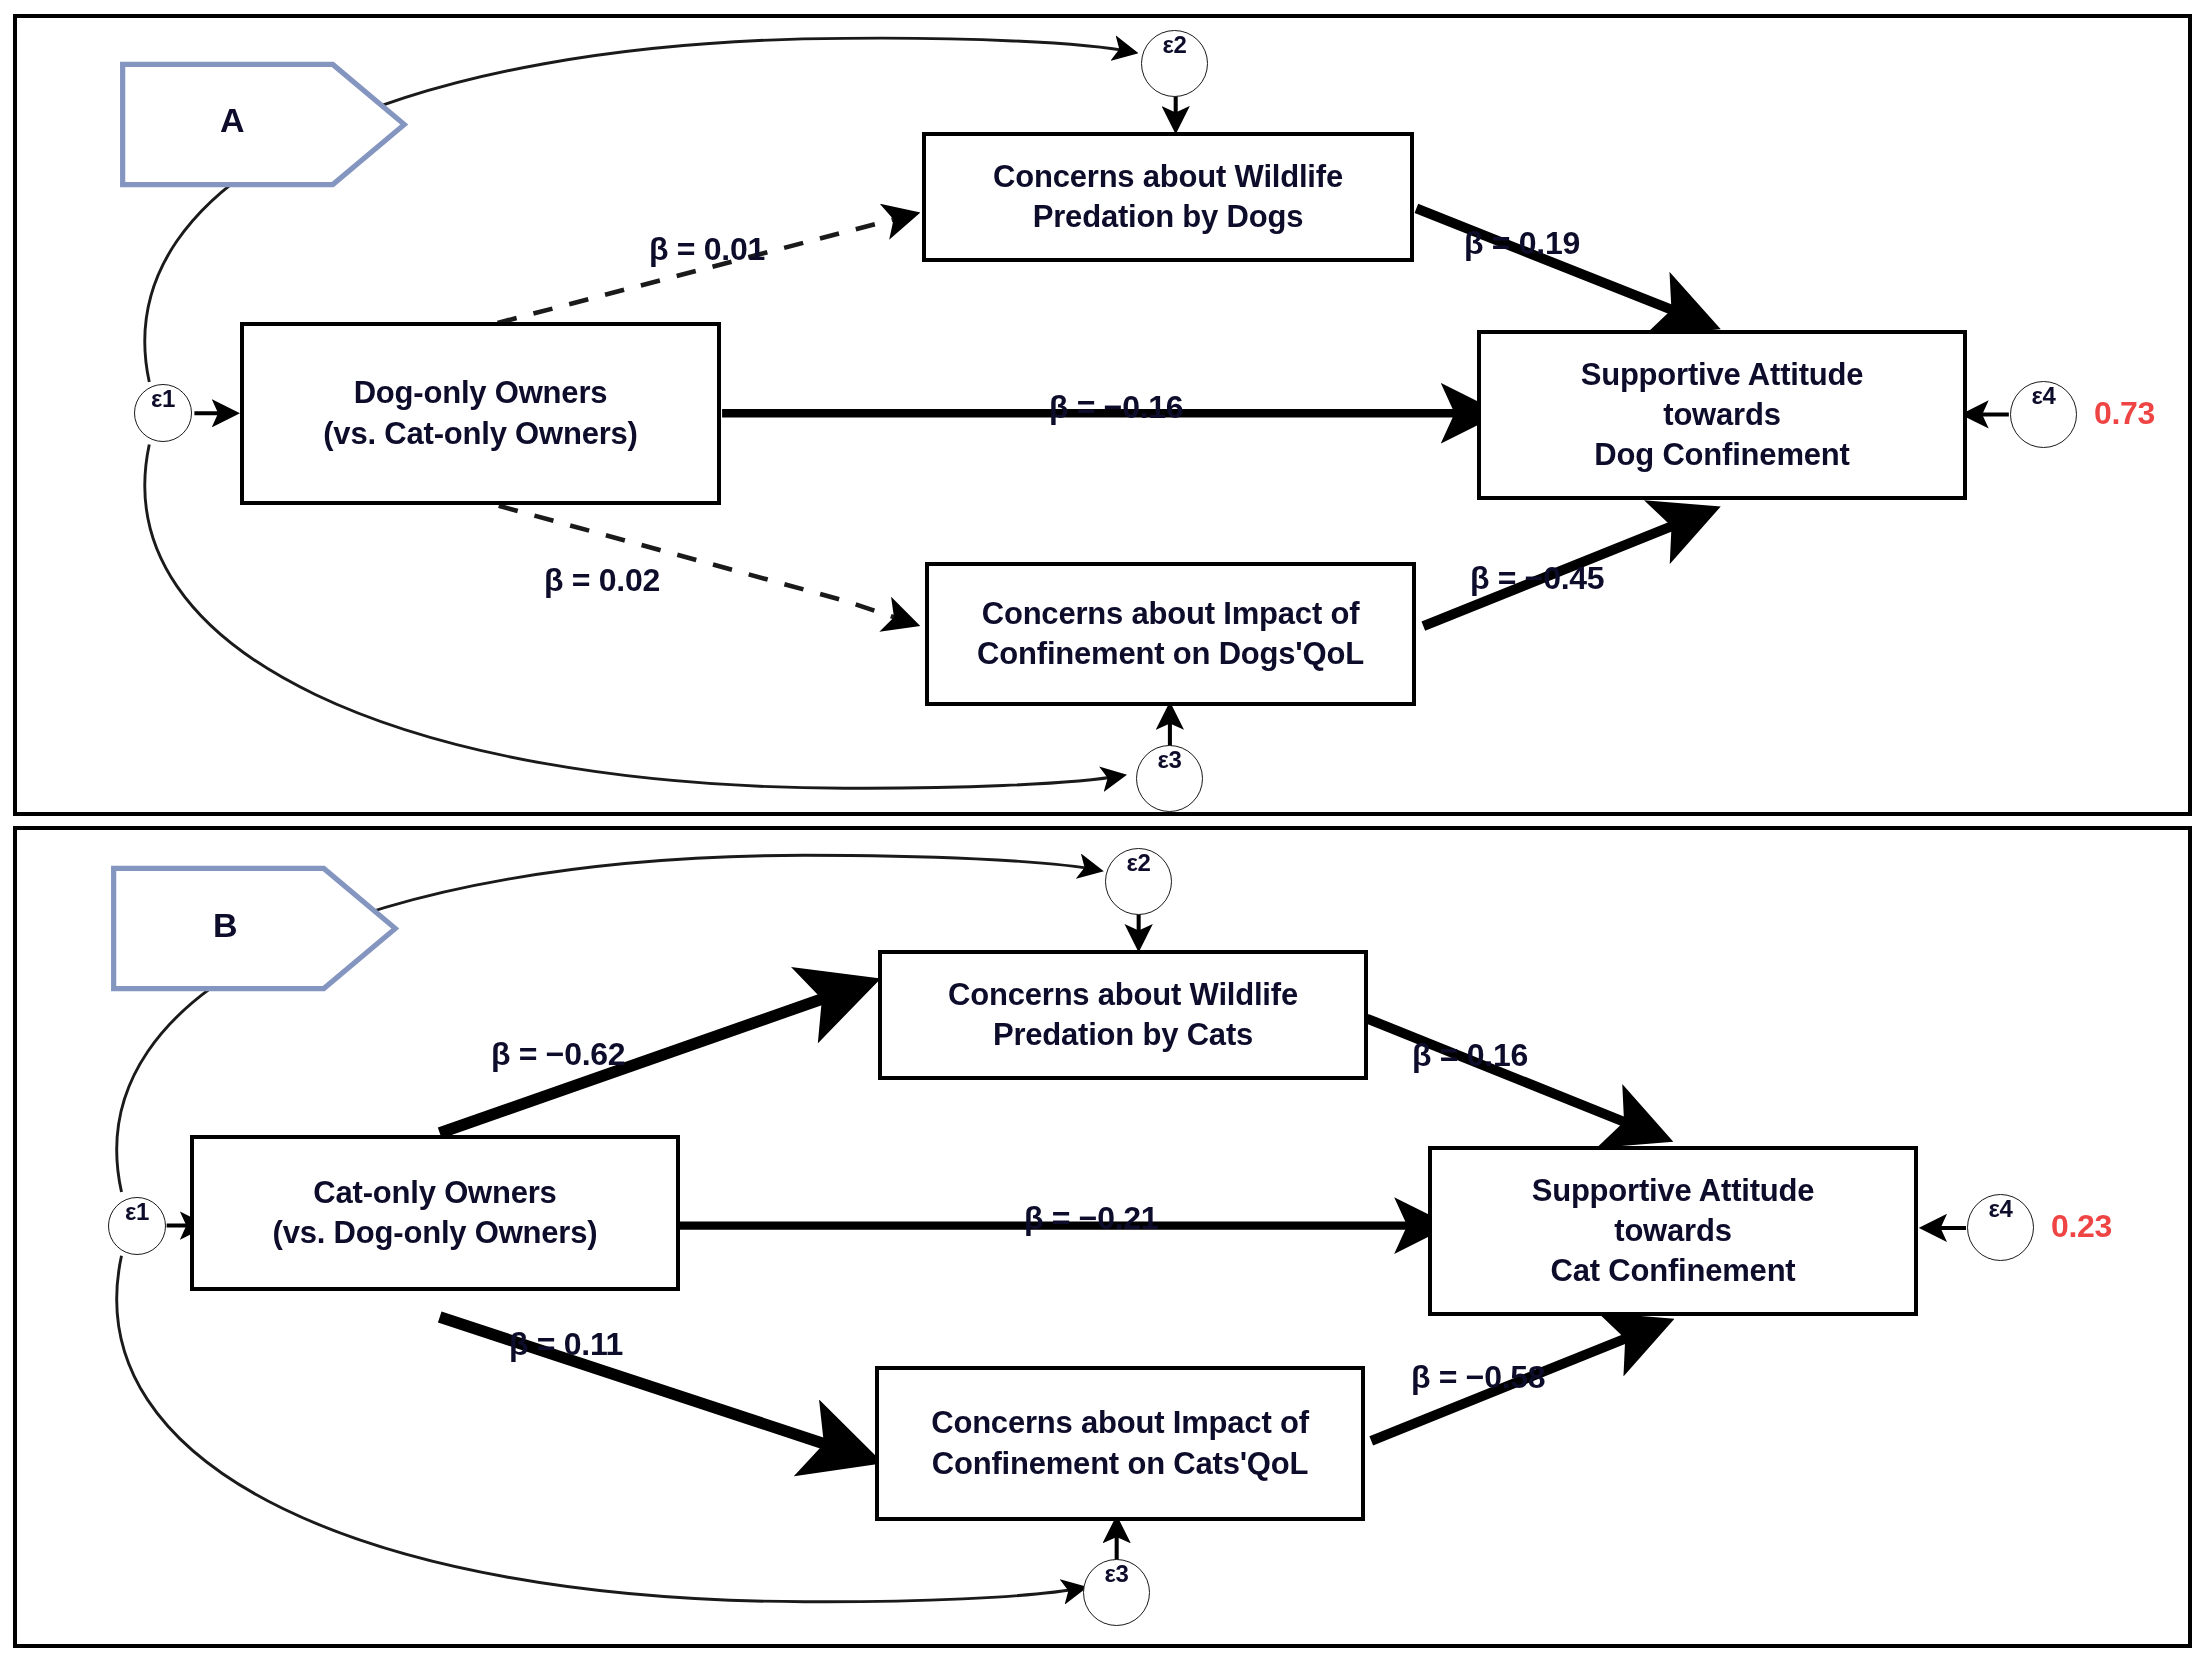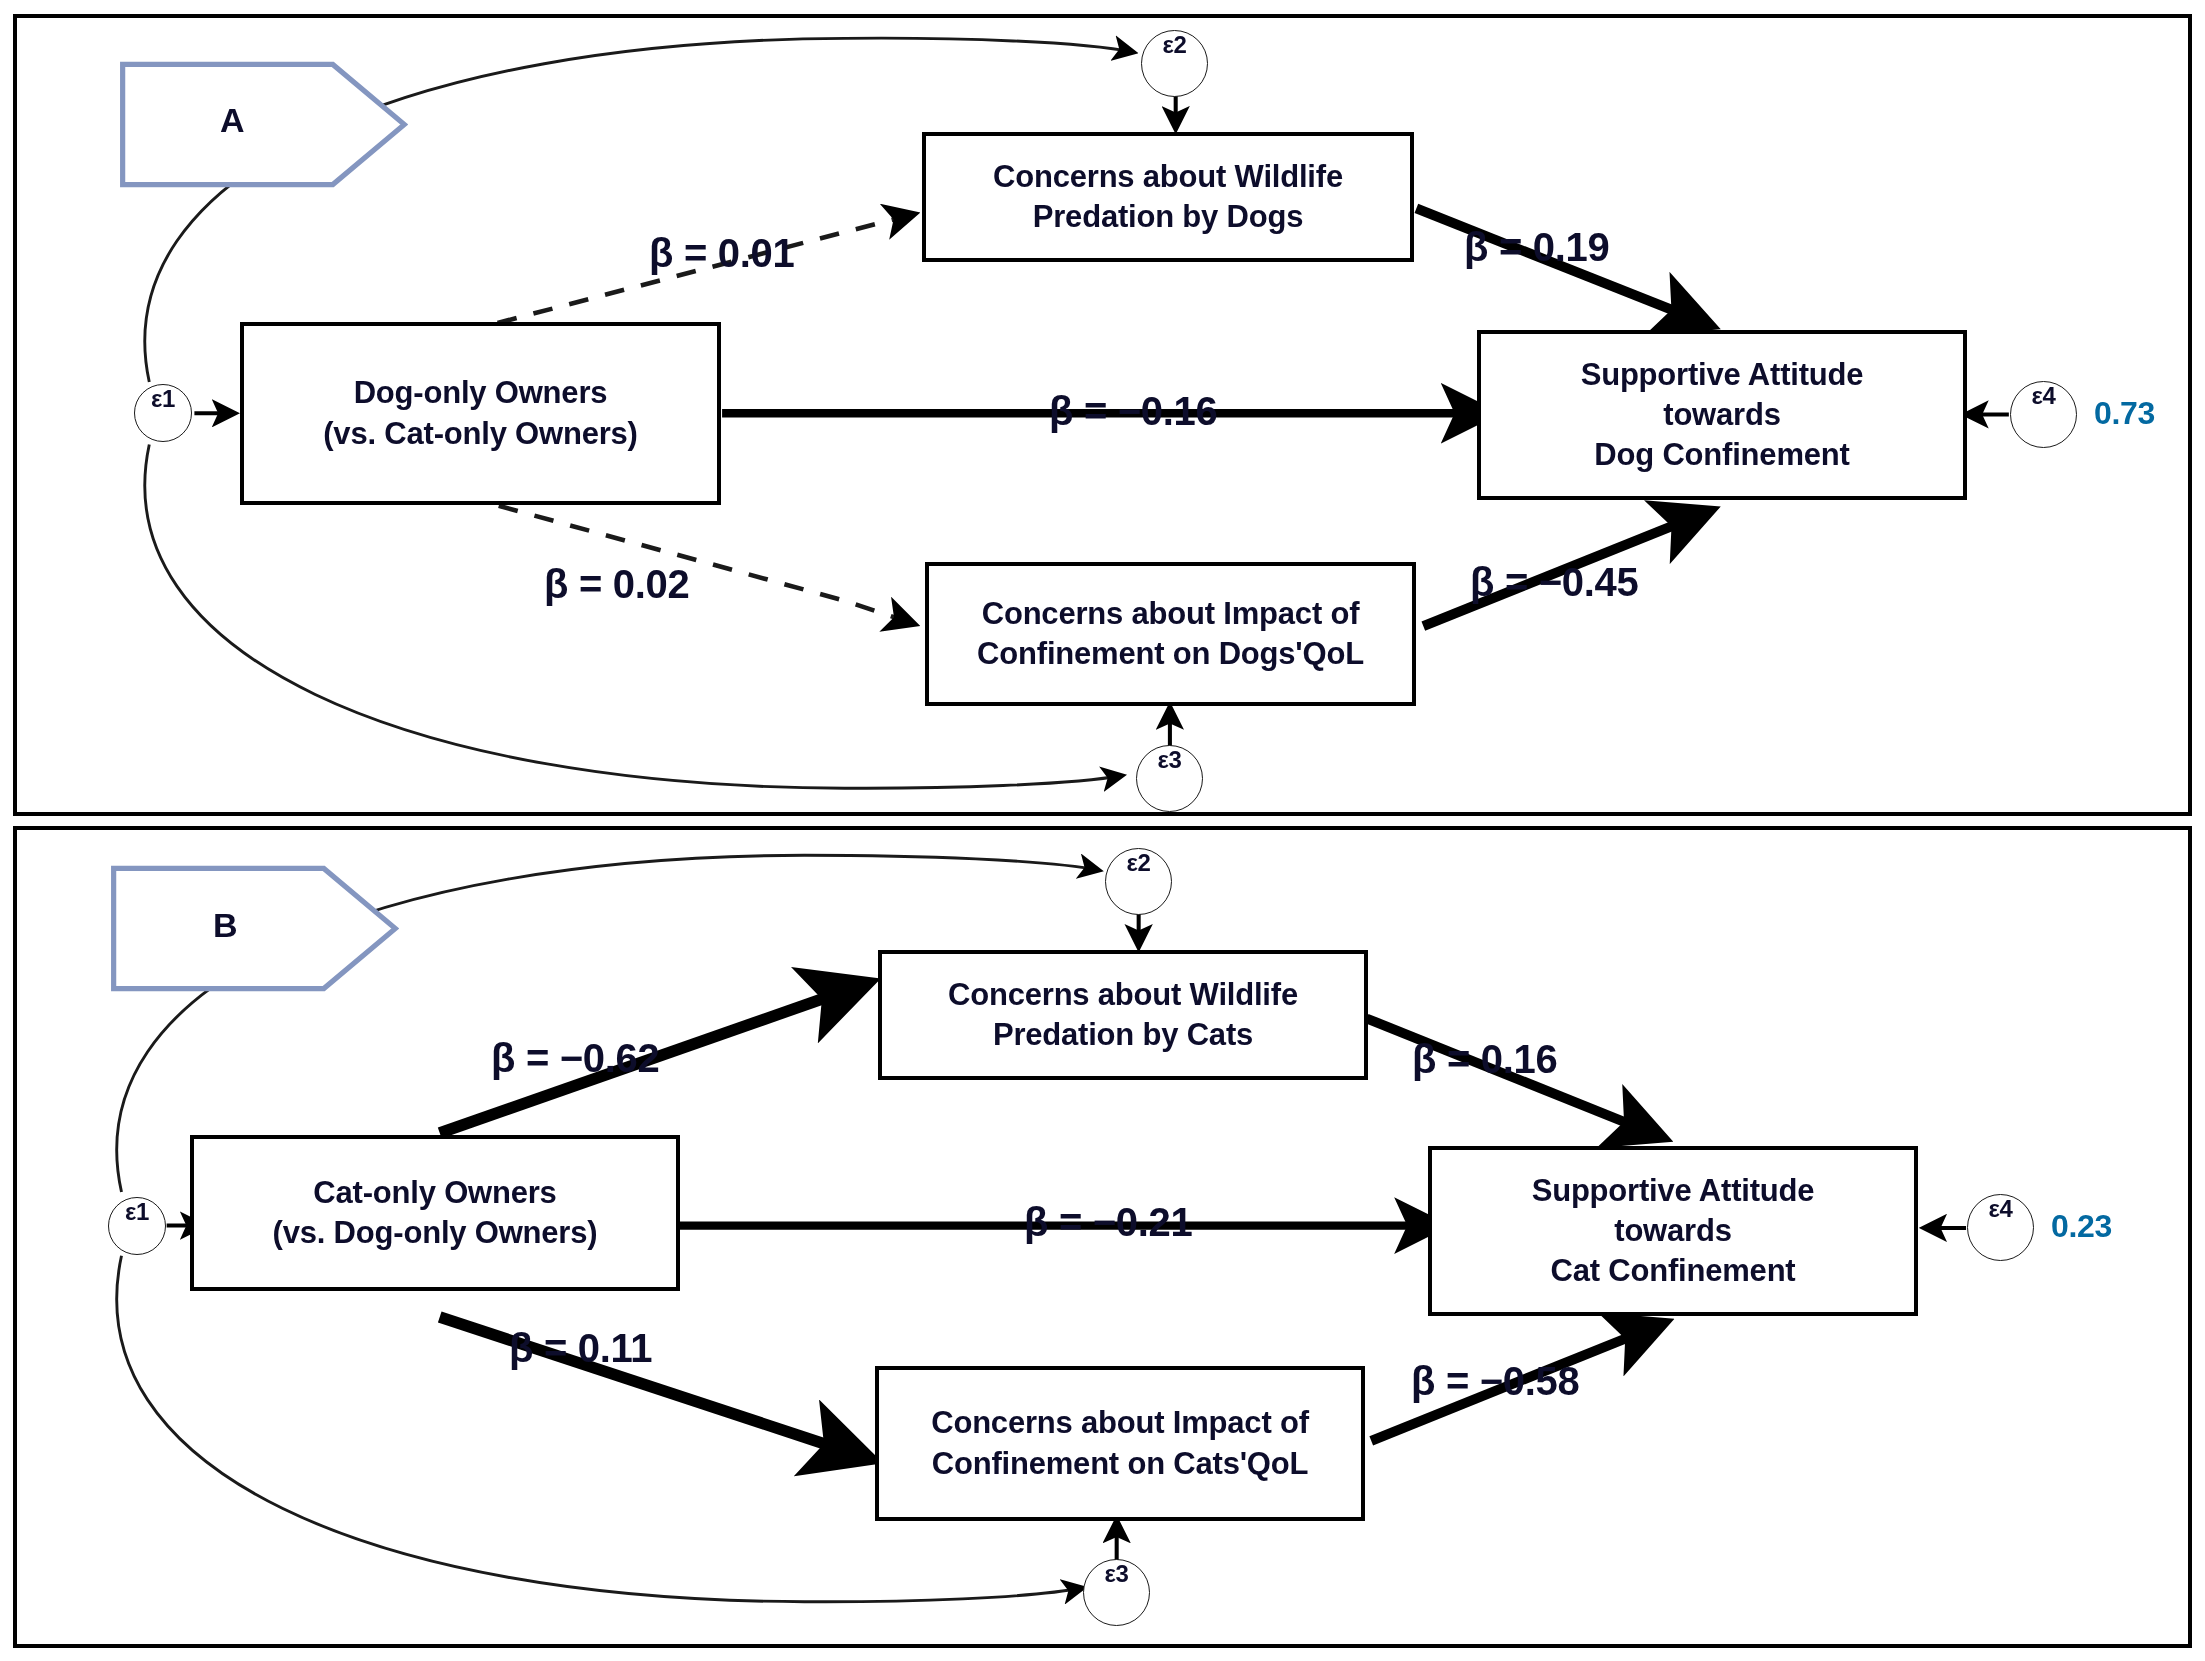--- a/index.html
+++ b/index.html
@@ -50,21 +50,21 @@
     font-size: 31px;
     line-height: 1.30;
     letter-spacing: -0.2px;
   }
   .node-box .ln { display: block; white-space: nowrap; }
 
   .beta-label {
     position: absolute;
     color: #0d0d2b;
     font-weight: bold;
-    font-size: 40px;
+    font-size: 32px;
     white-space: nowrap;
     letter-spacing: -0.3px;
     text-align: right;
   }
 
   .resid {
     position: absolute;
     box-sizing: border-box;
     border: 1.7px solid #1a1a1a;
     border-radius: 50%;
@@ -72,21 +72,21 @@
     display: flex;
     justify-content: center;
     color: #0d0d2b;
     font-weight: bold;
     font-size: 24px;
     letter-spacing: -0.3px;
   }
 
   .resid-value {
     position: absolute;
-    color: #0369a1;
+    color: #ef4444;
     font-weight: bold;
     font-size: 32px;
     white-space: nowrap;
     letter-spacing: -0.3px;
   }
 
   .panel-tag {
     position: absolute;
     color: #0d0d2b;
     font-weight: bold;

